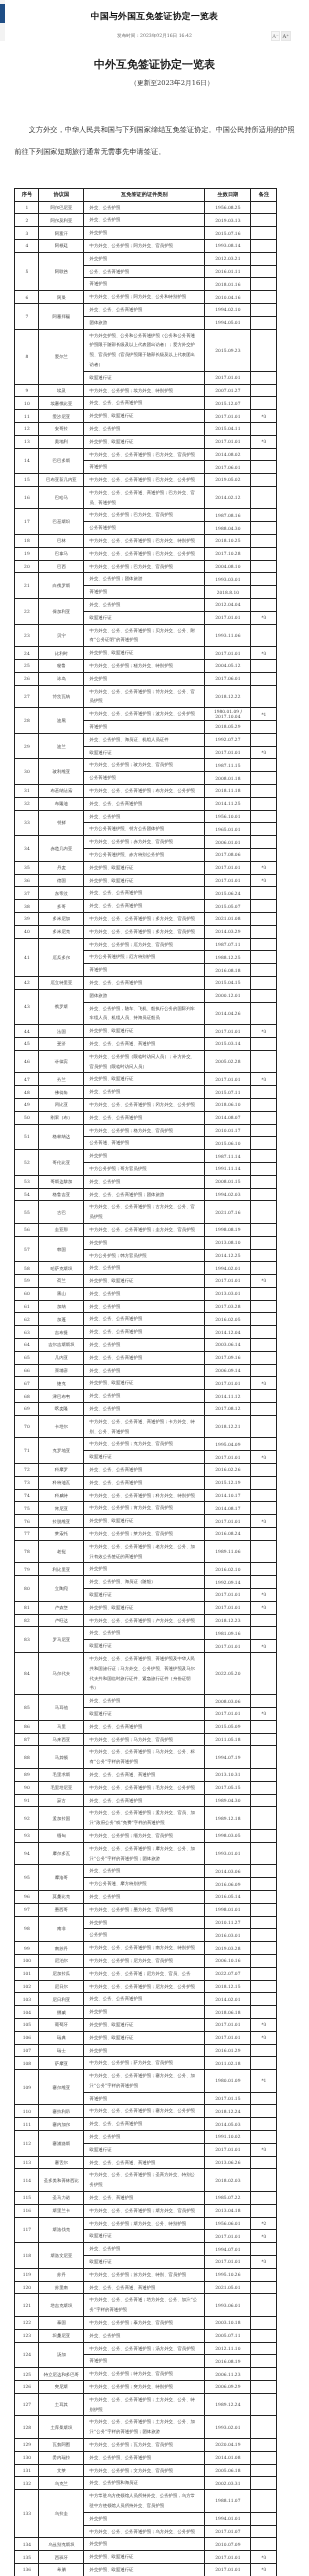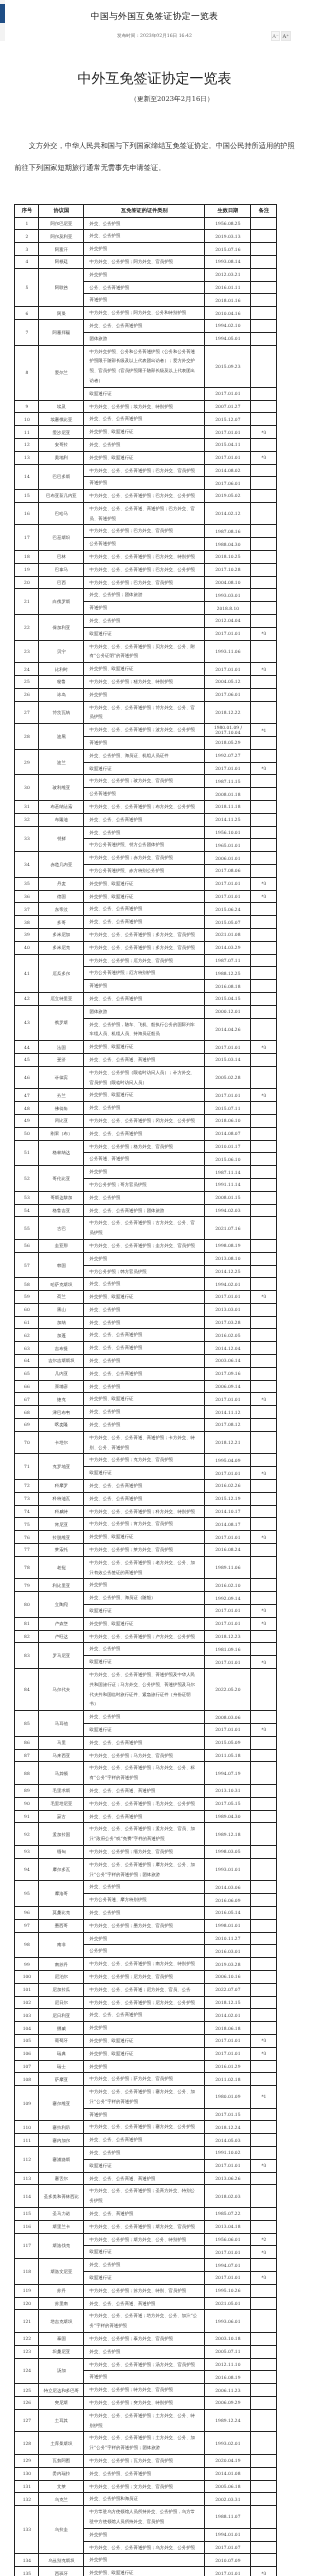--- a/index.html
+++ b/index.html
@@ -1,27 +1,27 @@
 <!DOCTYPE html>
 <html style="font-size:8.2px"><head>
 <meta charset="utf-8">
 <style>
   * { box-sizing: border-box; margin: 0; padding: 0; }
   html, body { width: 309px; background: #ffffff; }
   body { font-family: "DejaVu Sans", "Liberation Sans", sans-serif; color: #222; position: relative; }
   .left-strip { position: absolute; left: 0; top: 0; width: 5.2px; height: 41px; background: #f3f3f3; }
   .left-tab { position: absolute; left: 0; top: 4.1px; width: 5.2px; height: 18.5px; background: #1f4e86; }
   .page-head { padding-top: 11.3px; text-align: center; position: relative; }
-  .page-title { font-size: 8.8px; font-weight: normal; color: #111; letter-spacing: 0.3px; }
+  .page-title { font-size: 8.8px; font-weight: bold; color: #111; letter-spacing: 0.3px; }
   .pub-row { position: relative; height: 15.5px; margin-top: 8.2px; }
   .pub-time { font-family: "DejaVu Serif", "Liberation Serif", serif; font-size: 4.6px; color: #666; text-align: center; line-height: 10.3px; }
   .font-tools { position: absolute; right: 18.5px; top: 0; display: flex; gap: 1px; }
   .font-btn { width: 9.3px; height: 9.3px; border: 0.5px solid #e6e6e6; background: #f7f7f7; color: #888; font-family: "DejaVu Serif", serif; font-size: 5.2px; text-align: center; line-height: 8.8px; cursor: pointer; }
   .font-btn.active { background: #eee; color: #555; }
-  .sub-title { font-size: 14px; font-weight: normal; text-align: center; margin-top: 23px; color: #222; }
+  .sub-title { font-size: 11px; font-weight: bold; text-align: center; margin-top: 10px; color: #222; }
   .update-note { font-family: "DejaVu Serif", "Liberation Serif", serif; font-size: 6.7px; text-align: center; margin-top: 7.2px; color: #333; padding-left: 35px; }
   .intro { font-size: 7.2px; line-height: 22px; color: #333; padding: 0 10.3px 0 14.4px; margin-top: 31px; text-indent: 14.4px; }
   .table-wrap { margin: 25px 0 0 14.4px; width: 263px; }
   table { width: 263px; border-collapse: collapse; border: 0.8px solid #222; table-layout: fixed; }
   th, td { border: 0.5px solid #222; font-size: 4.4px; height: 9.8px; color: #444; }
   th { font-size: 5.2px; font-weight: bold; color: #222; height: 12.4px; }
   td.c-no, td.c-date, td.c-note { text-align: center; font-family: "DejaVu Serif", "Liberation Serif", serif; }
   td.c-country { text-align: center; }
   td.c-type { text-align: left; padding: 1px 5.2px; line-height: 9.8px; }
   col.w-no { width: 24px; }

